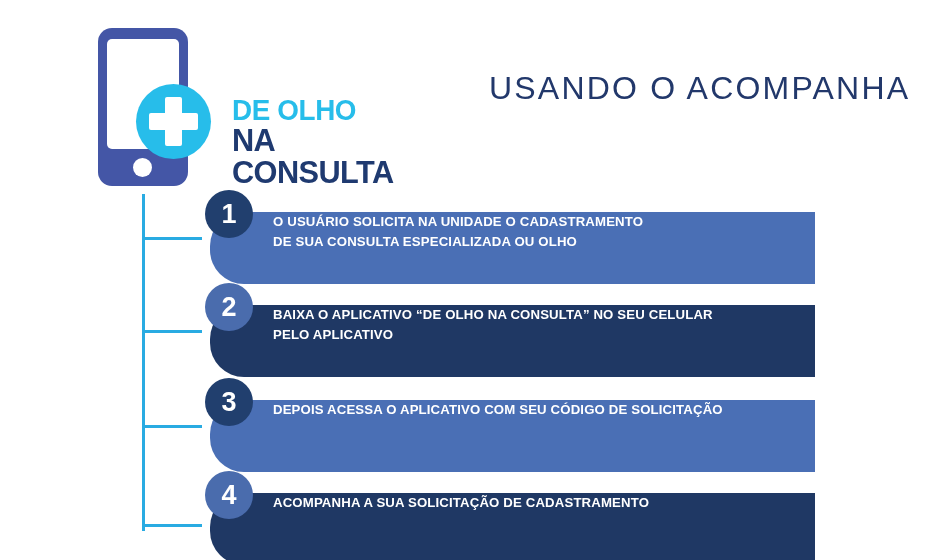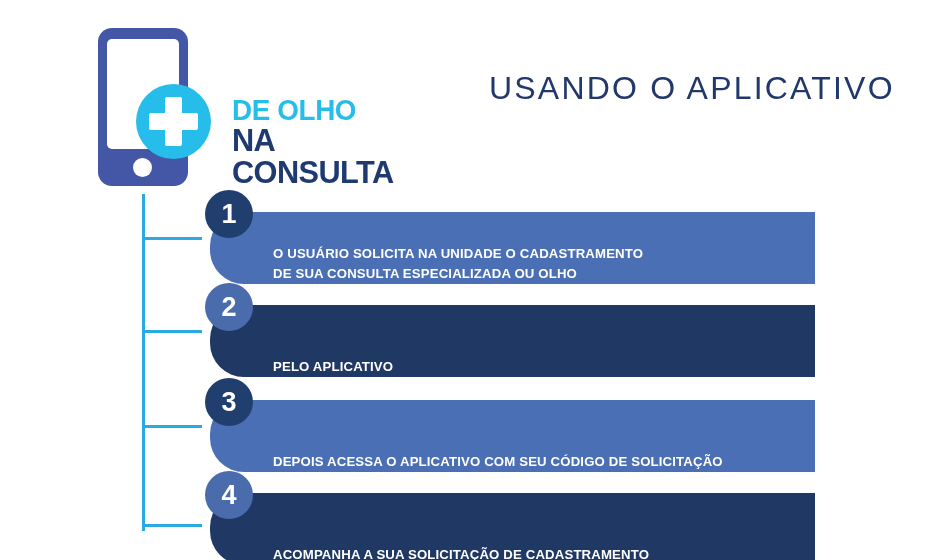--- a/index.html
+++ b/index.html
@@ -201,21 +201,21 @@
     line-height: 1;
   }
   .step-text {
     position: absolute;
     left: 68px;
     top: 22px;
     width: 530px;
     height: 72px;
     display: flex;
     flex-direction: column;
-    justify-content: flex-end;
+    justify-content: flex-start;
     color: #ffffff;
     font-size: 13.2px;
     font-weight: bold;
     letter-spacing: 0.15px;
     line-height: 1.52;
     font-family: "Liberation Sans Narrow", "Liberation Sans", sans-serif;
   }
   .step-text span { display: block; white-space: nowrap; }
 </style>
 </head>
@@ -233,21 +233,21 @@
       <div class="cross-v"></div>
       <div class="cross-h"></div>
     </div>
 
     <div class="logo-text">
       <span class="logo-line1">DE OLHO</span>
       <span class="logo-line2">NA CONSULTA</span>
     </div>
   </div>
 
-  <div class="page-title">USANDO O APLICATIVO</div>
+  <div class="page-title">USANDO O ACOMPANHA</div>
 
   <div class="connector">
     <div class="conn-vert"></div>
     <div class="conn-horiz" style="top:47px"></div>
     <div class="conn-horiz" style="top:140px"></div>
     <div class="conn-horiz" style="top:235px"></div>
     <div class="conn-horiz" style="top:334px"></div>
   </div>
 
   <div class="steps">
@@ -257,20 +257,21 @@
       <div class="step-text">
         <span>O USUÁRIO SOLICITA NA UNIDADE O CADASTRAMENTO</span>
         <span>DE SUA CONSULTA ESPECIALIZADA OU OLHO</span>
       </div>
       <div class="step-circle" style="background:#213f6e">1</div>
     </div>
 
     <div class="step" style="top:283px">
       <div class="step-bar" style="background:#1f3864"></div>
       <div class="step-text">
+        <span>BAIXA O APLICATIVO “DE OLHO NA CONSULTA” NO SEU CELULAR</span>
         <span>PELO APLICATIVO</span>
       </div>
       <div class="step-circle" style="background:#4a6cad">2</div>
     </div>
 
     <div class="step" style="top:378px">
       <div class="step-bar" style="background:#4a6fb5"></div>
       <div class="step-text">
         <span>DEPOIS ACESSA O APLICATIVO COM SEU CÓDIGO DE SOLICITAÇÃO</span>
       </div>

